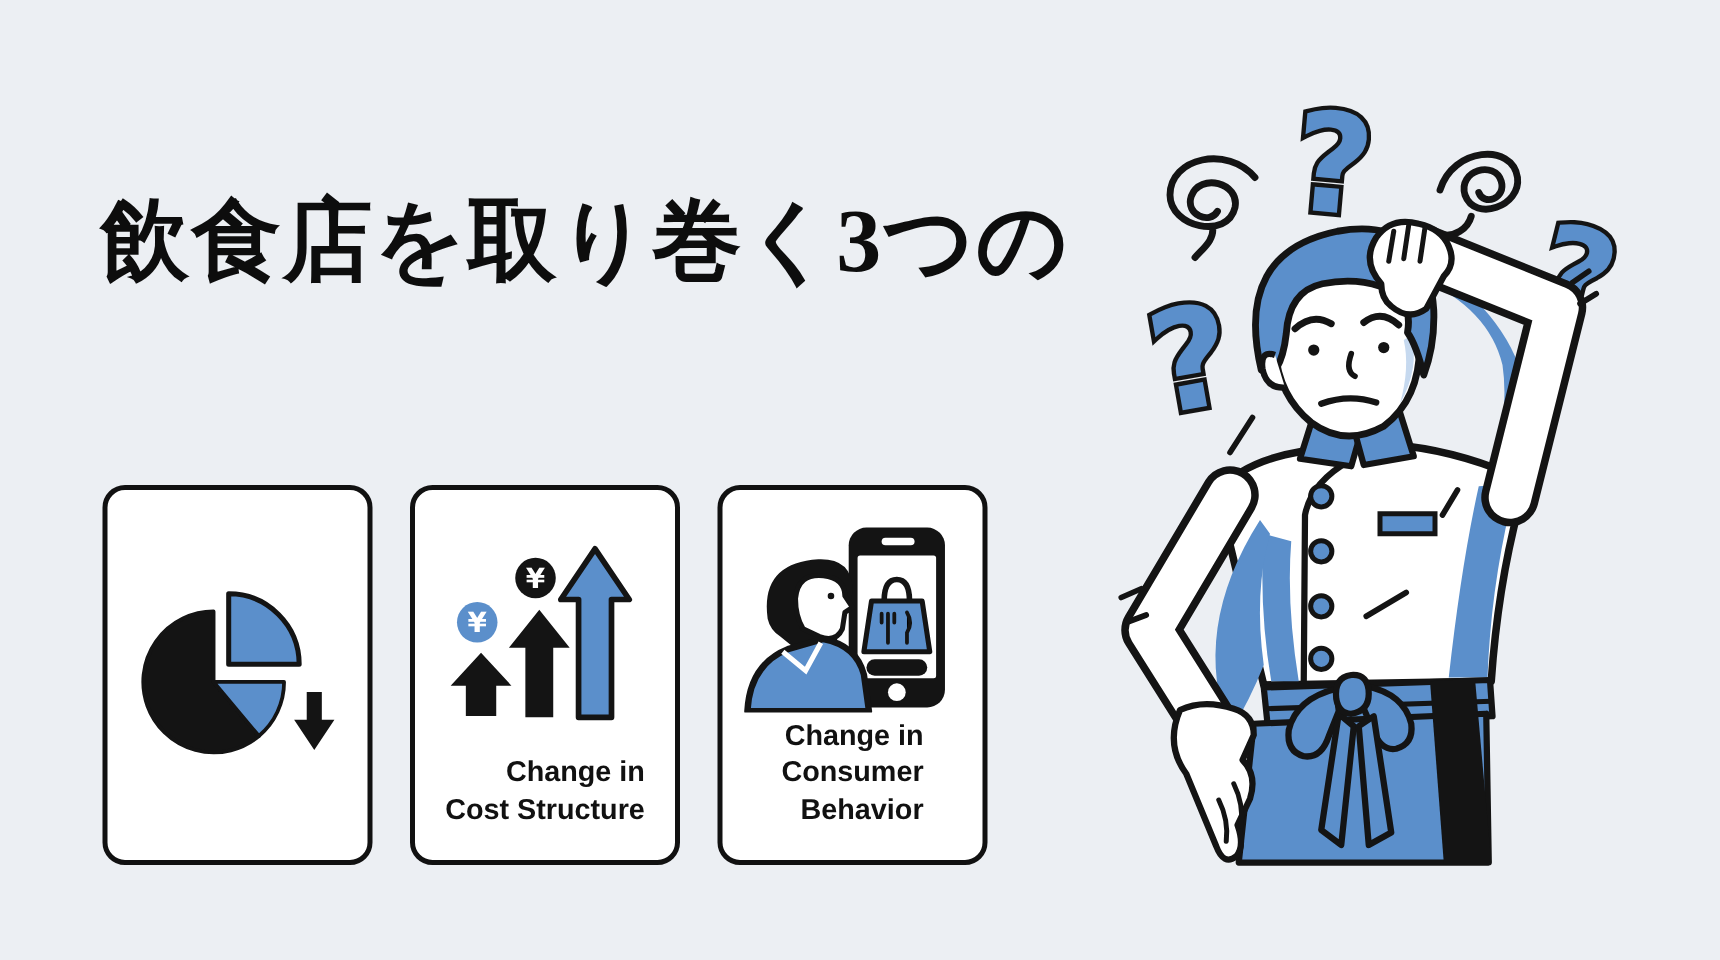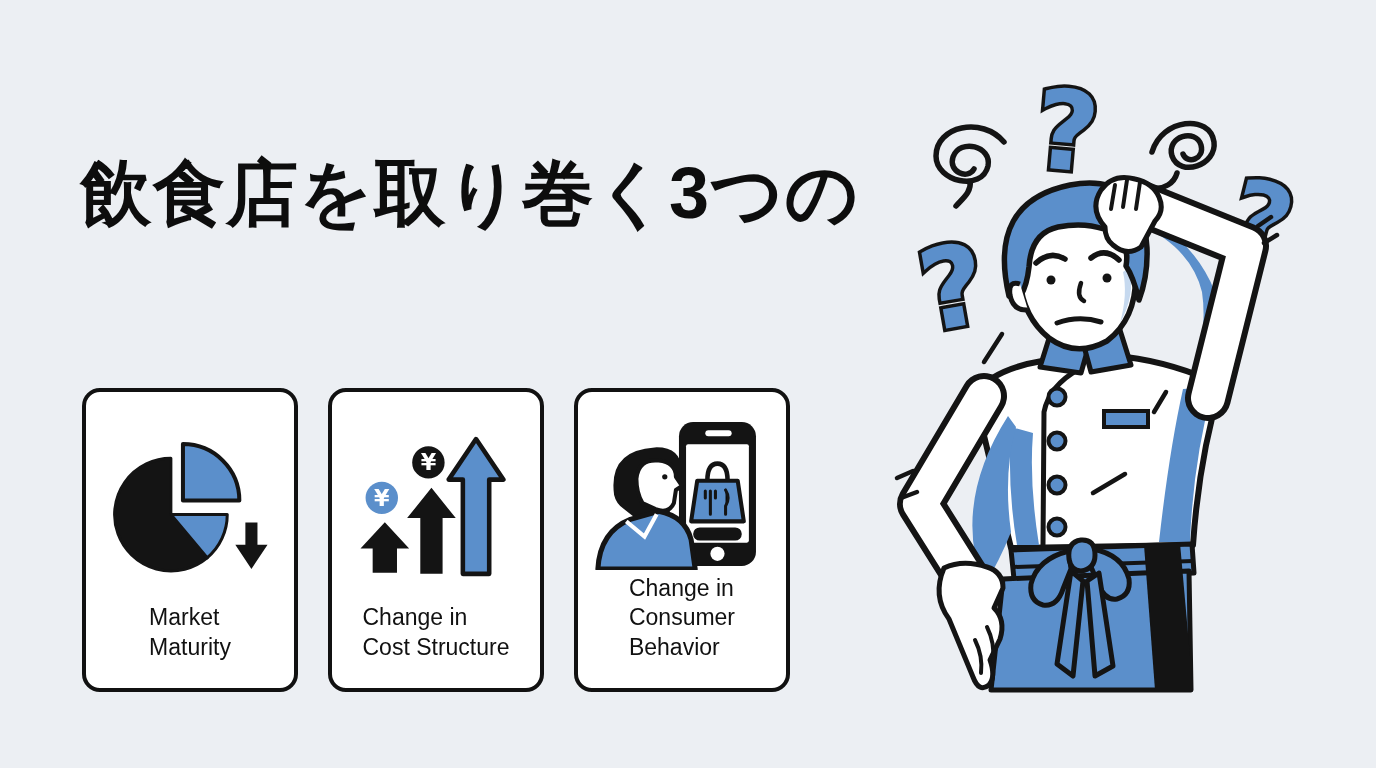--- a/index.html
+++ b/index.html
@@ -7,35 +7,35 @@
     width:1376px;height:768px;overflow:hidden;position:relative;
     background:#ECEFF3;
     font-family:"Liberation Sans", sans-serif;
   }
   .stage{position:absolute;inset:0;}
   .title{
     position:absolute;left:80px;top:100px;
     font-size:72px;font-weight:900;color:#0D0D0D;
     line-height:1.26;letter-spacing:1px;
   }
-  .title span{display:block;}
+  .title span{display:block;font-family:Liberation Serif, serif;}
   .cards{
     position:absolute;left:82px;top:388px;
     display:flex;gap:30px;
   }
   .card{
     width:216px;height:304px;box-sizing:border-box;
     background:#FFFFFF;border:4px solid #111111;border-radius:18px;
     display:flex;flex-direction:column;align-items:center;
     padding:26px 8px 26px;
   }
   .card-icon{flex:1 1 auto;display:flex;align-items:center;justify-content:center;width:100%;}
   .card-label{
-    font-weight:400;font-size:23px;color:#111111;
-    text-align:left;line-height:1.28;white-space:pre-line;
+    font-weight:700;font-size:23px;color:#111111;
+    text-align:right;line-height:1.28;white-space:pre-line;
     margin-top:4px;
   }
   .chef{position:absolute;left:890px;top:80px;width:420px;height:688px;}
   .qm{
     font-weight:bold;fill:#5B8FCB;stroke:#141414;stroke-width:7;
     paint-order:stroke;font-family:"DejaVu Sans","Liberation Sans",sans-serif;
   }
   .yen{
     font-weight:bold;fill:#FFFFFF;font-size:22px;text-anchor:middle;
     font-family:"DejaVu Sans","Liberation Sans",sans-serif;
@@ -56,22 +56,20 @@
       <div class="card-icon">
         <svg width="176" height="146" viewBox="0 0 170 145">
           <g stroke-linejoin="round">
             <path d="M66,78 L66,22 A56,56 0 1 0 102,121 Z" fill="#141414" stroke="#141414" stroke-width="3"></path>
             <path d="M66,78 L102,121 A56,56 0 0 0 122,78 Z" fill="#5B8FCB" stroke="#141414" stroke-width="3"></path>
             <path d="M78,64 L134,64 A56,56 0 0 0 78,8 Z" fill="#5B8FCB" stroke="#141414" stroke-width="4"></path>
             <polygon points="140,86 152,86 152,108 162,108 146,132 130,108 140,108" fill="#141414"></polygon>
           </g>
         </svg>
       </div>
-      <div class="card-label">Market
-Maturity</div>
     </div>
 
     <div class="card">
       <div class="card-icon">
         <svg width="170" height="152" viewBox="0 0 165 150">
           <g stroke-linejoin="round">
             <polygon points="32,88 56,114 44,114 44,138 20,138 20,114 8,114" fill="#141414"></polygon>
             <polygon points="78,54 102,84 89,84 89,139 67,139 67,84 54,84" fill="#141414"></polygon>
             <polygon points="122,6 149,46 135,46 135,139 109,139 109,46 95,46" fill="#5B8FCB" stroke="#141414" stroke-width="4.5"></polygon>
             <g>

